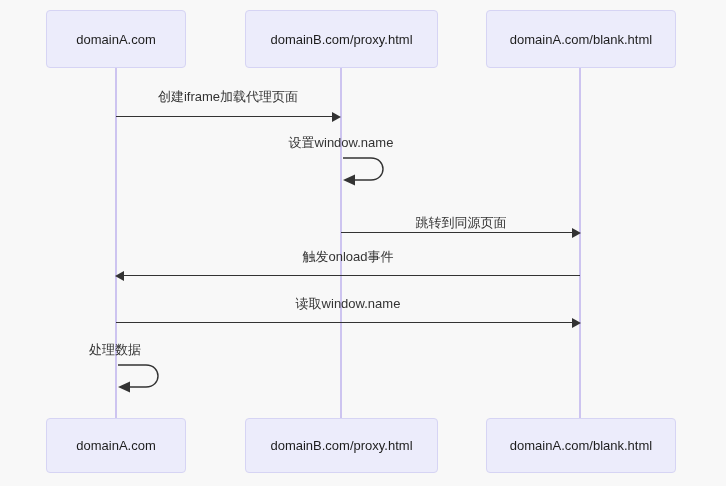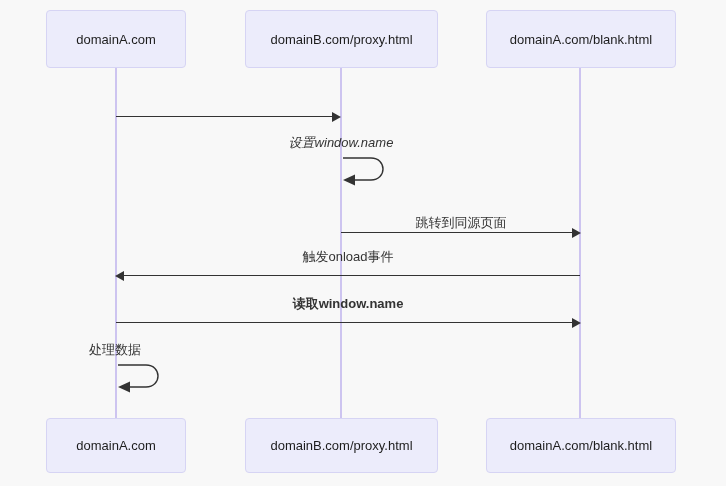--- a/index.html
+++ b/index.html
@@ -88,38 +88,39 @@
   </div>
 
   <div class="actor-box" style="left:486px; top:10px; width:190px; height:58px;">
     <span class="actor-label">domainA.com/blank.html</span>
   </div>
 
   <div class="lifeline" style="left:115px; top:68px; height:350px;"></div>
   <div class="lifeline" style="left:340px; top:68px; height:350px;"></div>
   <div class="lifeline" style="left:579px; top:68px; height:350px;"></div>
 
+  <div class="msg-label" style="left:228px; top:90px;">创建iframe加载代理页面</div>
   <div class="msg-line" style="left:116px; top:116px; width:216px;"></div>
   <div class="arrowhead right" style="left:332px; top:112px;"></div>
 
-  <div class="msg-label" style="left:341px; top:136px;font-style:italic;">设置window.name</div>
+  <div class="msg-label" style="left:341px; top:136px;">设置window.name</div>
   <svg class="selfloop-svg" style="left:341px; top:155px;" width="52" height="32" viewBox="0 0 52 32">
     <path d="M 2 3 L 30 3 C 46 3 46 25 30 25 L 12 25" fill="none" stroke="#333333" stroke-width="1.4"></path>
     <polygon points="14,19.5 2,25 14,30.5" fill="#333333"></polygon>
   </svg>
 
   <div class="msg-label" style="left:461px; top:216px;">跳转到同源页面</div>
   <div class="msg-line" style="left:341px; top:232px; width:231px;"></div>
   <div class="arrowhead right" style="left:572px; top:228px;"></div>
 
   <div class="msg-label" style="left:348px; top:250px;">触发onload事件</div>
   <div class="msg-line" style="left:124px; top:275px; width:456px;"></div>
   <div class="arrowhead left" style="left:115px; top:271px;"></div>
 
-  <div class="msg-label" style="left:348px; top:297px;font-weight:bold;">读取window.name</div>
+  <div class="msg-label" style="left:348px; top:297px;">读取window.name</div>
   <div class="msg-line" style="left:116px; top:322px; width:456px;"></div>
   <div class="arrowhead right" style="left:572px; top:318px;"></div>
 
   <div class="msg-label" style="left:115px; top:343px;text-align:center;">处理数据</div>
   <svg class="selfloop-svg" style="left:116px; top:362px;" width="52" height="32" viewBox="0 0 52 32">
     <path d="M 2 3 L 30 3 C 46 3 46 25 30 25 L 12 25" fill="none" stroke="#333333" stroke-width="1.4"></path>
     <polygon points="14,19.5 2,25 14,30.5" fill="#333333"></polygon>
   </svg>
 
   <div class="actor-box" style="left:46px; top:418px; width:140px; height:55px;">

